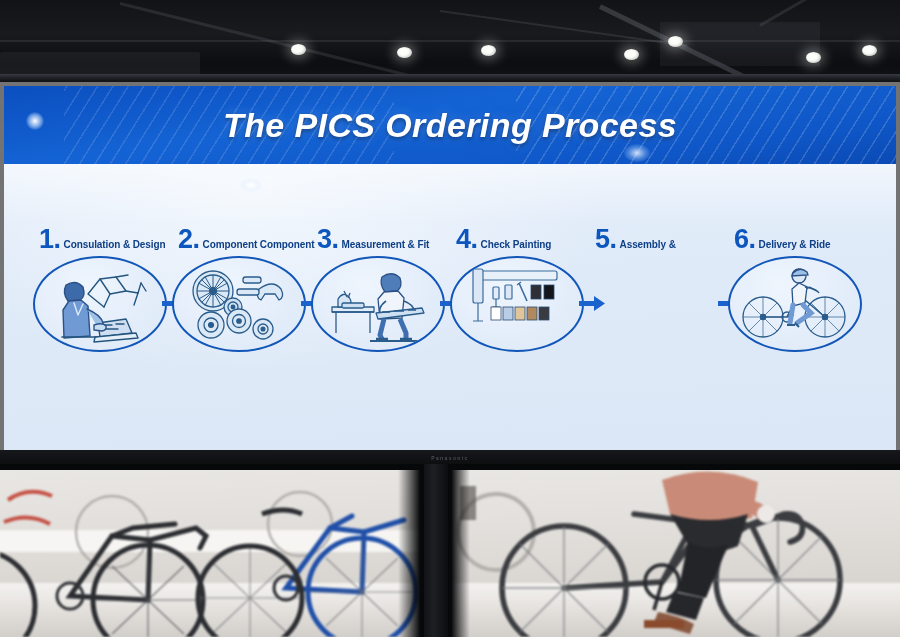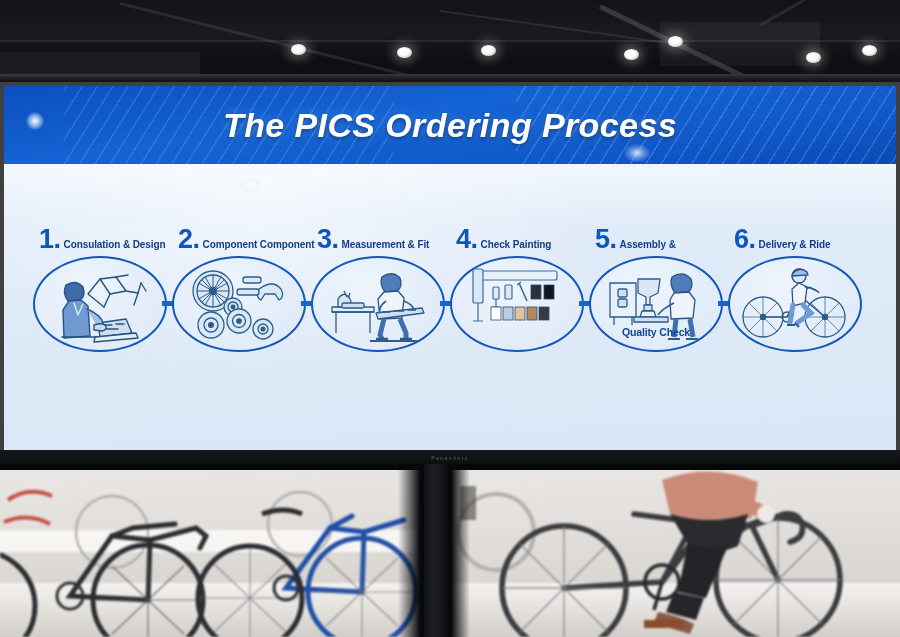--- a/index.html
+++ b/index.html
@@ -42,21 +42,21 @@
     box-shadow: 0 0 11px 4px rgba(255,255,250,.30);
   }
   .rail {
     position: absolute; left: 0; top: 74px; width: 900px; height: 8px;
     background: linear-gradient(180deg, #3a3d44 0%, #23262b 45%, #121417 100%);
   }
 
   
   .monitor {
     position: absolute; left: 0; top: 82px; width: 900px; height: 382px;
-    background: #404040;
+    background: #737373;
     padding: 4px 4px 14px 4px;
     box-shadow: 0 3px 14px rgba(0,0,0,.55);
   }
   .screen {
     position: relative; width: 100%; height: 100%;
     overflow: hidden;
     background: #e7eff9;
   }
 
   
@@ -392,44 +392,20 @@
             </div>
             <svg class="arrow" viewBox="0 0 26 15">
               <path d="M0 5 h15 v-5 l11 7.5 l-11 7.5 v-5 h-15 z" fill="#1a62cc"></path>
             </svg>
           </div>
 
           <div class="step">
             <div class="step-head">
               <span class="step-num">5</span>
               <span class="step-label">Assembly &amp;</span>
-            </div>
-            <div class="circle">
-              <svg width="116" height="82" viewBox="0 0 116 82">
-                <g fill="none" stroke="#2a5c8c" stroke-width="1.3" stroke-linejoin="round">
-
-                  <rect x="12" y="20" width="26" height="34" fill="#e8f0fa"></rect>
-                  <rect x="20" y="26" width="9" height="8" rx="1.5" fill="#cfe0f2"></rect>
-                  <rect x="20" y="36" width="9" height="8" rx="1.5" fill="#cfe0f2"></rect>
-                  <path d="M16 54 v8 M34 54 v8"></path>
-
-                  <path d="M40 16 h22 l-2 14 l-8 4 v8 h-4 v-8 l-8 -4 Z" fill="#dbe7f5"></path>
-                  <path d="M46 42 h8 v6 h-8 Z" fill="#cfe0f2"></path>
-                  <path d="M44 48 h12 l2 6 h-16 Z" fill="#e8f0fa"></path>
-
-                  <rect x="36" y="54" width="34" height="5" fill="#cfe0f2"></rect>
-
-                  <path d="M74 14 q11 -7 19 2 q3 9 -3 13 l-13 1 q-6 -8 -3 -16 Z" fill="#4f7dba" stroke="#2b5186"></path>
-                  <path d="M76 30 l15 -1 l6 8 l-2 18 l-22 1 l-1 -19 Z" fill="#f0f5fc" stroke="#2b5186"></path>
-                  <path d="M76 40 q-12 6 -16 12" stroke-width="1.6"></path>
-                  <path d="M78 56 l-2 18 M92 56 l3 18" stroke="#3f6fae" stroke-width="5"></path>
-                  <path d="M70 76 h12 M88 76 h12" stroke-width="2.2"></path>
-                </g>
-              </svg>
-              <div class="circle-caption one-line">Quality Check</div>
             </div>
             <svg class="arrow" viewBox="0 0 26 15">
               <path d="M0 5 h15 v-5 l11 7.5 l-11 7.5 v-5 h-15 z" fill="#1a62cc"></path>
             </svg>
           </div>
 
           <div class="step">
             <div class="step-head">
               <span class="step-num">6</span>
               <span class="step-label">Delivery &amp; Ride</span>

